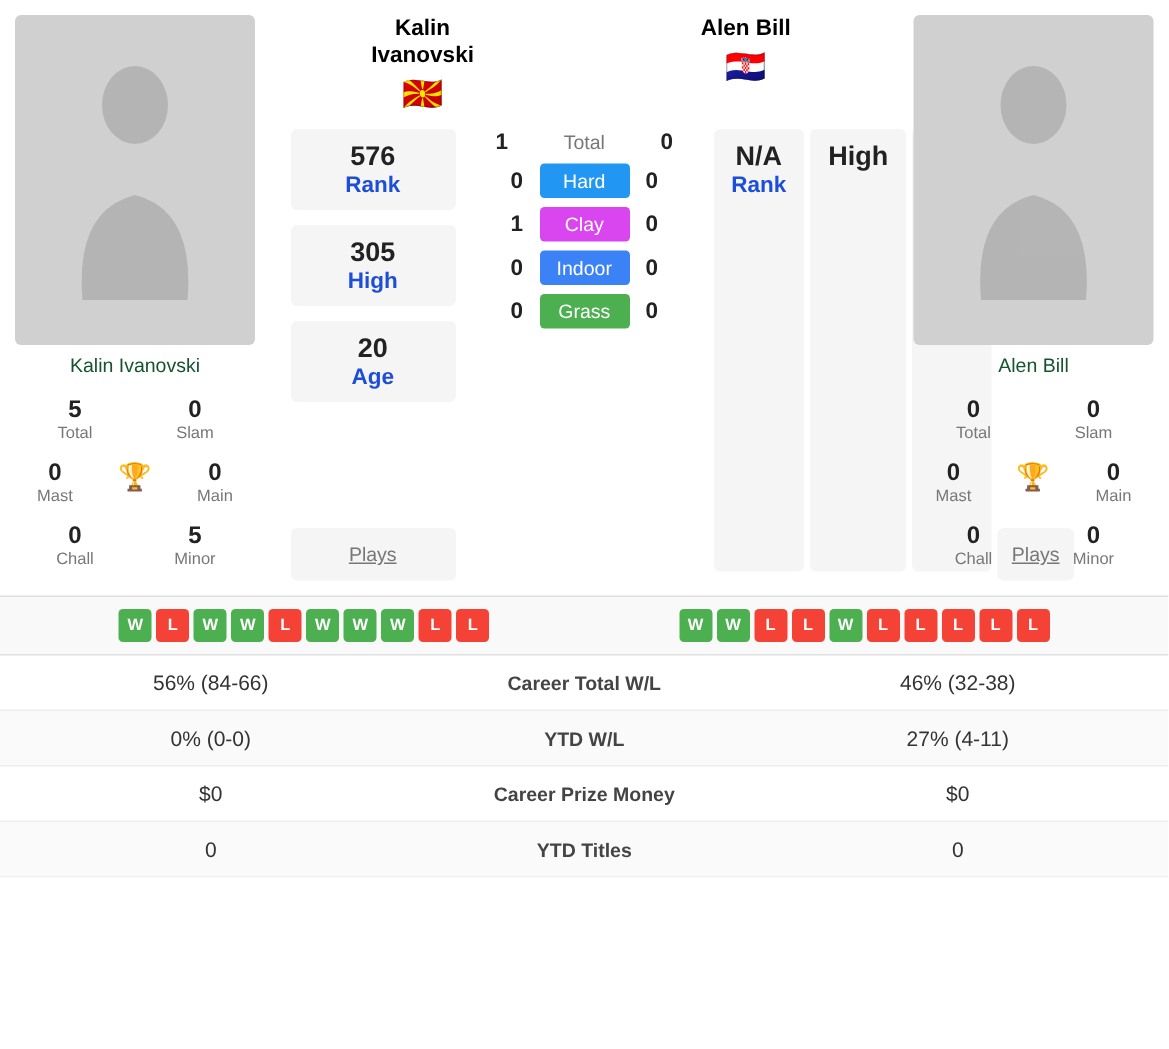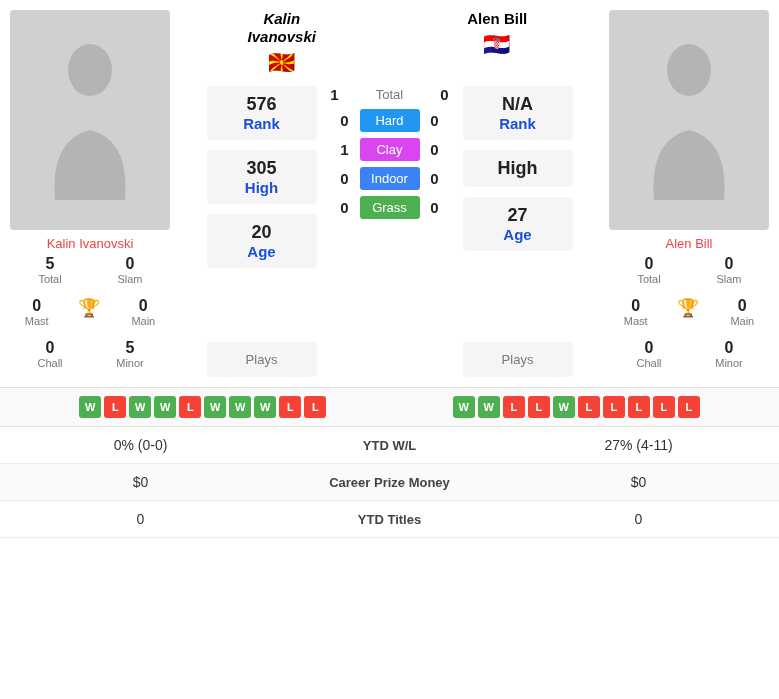--- a/index.html
+++ b/index.html
@@ -45,22 +45,22 @@
       flex-direction: column;
       align-items: center;
       width: 160px;
       flex-shrink: 0;
     }
 
     .player-name {
       font-size: 13px;
       text-align: center;
       margin-top: 6px;
-      margin-bottom: 0;
-      color: #ef4444;
+      margin-bottom: 10px;
+      color: #14532d;
     }
 
     .stats-grid {
       display: grid;
       grid-template-columns: 1fr 1fr;
       width: 100%;
       text-align: center;
       margin-bottom: 4px;
     }
     .stats-grid-3 {
@@ -218,33 +218,33 @@
       flex: 1;
       text-align: center;
       font-size: 14px;
       color: #333;
     }
 
     
     .comparison-area {
       display: flex;
       flex: 1;
-      gap: 3px;
+      gap: 16px;
     }
 
     .left-stats-panel {
       display: flex;
       flex-direction: column;
       width: 110px;
       flex-shrink: 0;
       gap: 4px;
     }
     .right-stats-panel {
       display: flex;
-      flex-direction: column;
+      flex-direction: row;
       width: 110px;
       flex-shrink: 0;
       gap: 4px;
     }
     .center-scores {
       flex: 1;
       display: flex;
       flex-direction: column;
       align-items: center;
       justify-content: flex-start;
@@ -269,20 +269,21 @@
     
     .plays-box {
       background: #f5f5f5;
       border-radius: 4px;
       text-align: center;
       padding: 10px;
       font-size: 13px;
       color: #777;
       width: 100%;
       margin-top: auto;
+      text-decoration: underline;
     }
   </style>
 </head>
 <body>
 
 <div class="container">
 
   <div class="top-section">
 
     <div class="left-player">
@@ -326,21 +327,21 @@
           <span class="stat-value">5</span>
           <span class="stat-label">Minor</span>
         </div>
       </div>
     </div>
 
     <div class="mid-column">
 
       <div style="display:flex; width:100%; justify-content:space-around; align-items:flex-start; margin-bottom:4px;">
         <div class="player-header" style="flex:1; align-items:center;">
-          <div class="name" style="font-size:15px;font-style:italic;">Kalin<br>Ivanovski</div>
+          <div class="name" style="font-size:15px;">Kalin<br>Ivanovski</div>
           <div class="flag">🇲🇰</div>
         </div>
         <div class="player-header" style="flex:1; align-items:center;">
           <div class="name" style="font-size:15px;">Alen Bill</div>
           <div class="flag">🇭🇷</div>
         </div>
       </div>
 
       <div class="comparison-area">
 
@@ -482,20 +483,25 @@
         <div class="badge badge-w">W</div>
         <div class="badge badge-l">L</div>
         <div class="badge badge-l">L</div>
         <div class="badge badge-l">L</div>
         <div class="badge badge-l">L</div>
         <div class="badge badge-l">L</div>
       </div>
   </div>
 
   <div class="stats-table" id="stats-table">
+      <div class="stats-row">
+    <div class="stats-row-left">56% (84-66)</div>
+    <div class="stats-row-mid"><strong>Career Total W/L</strong></div>
+    <div class="stats-row-right">46% (32-38)</div>
+  </div>
       <div class="stats-row">
     <div class="stats-row-left">0% (0-0)</div>
     <div class="stats-row-mid"><strong>YTD W/L</strong></div>
     <div class="stats-row-right">27% (4-11)</div>
   </div>
       <div class="stats-row">
     <div class="stats-row-left">$0</div>
     <div class="stats-row-mid"><strong>Career Prize Money</strong></div>
     <div class="stats-row-right">$0</div>
   </div>

